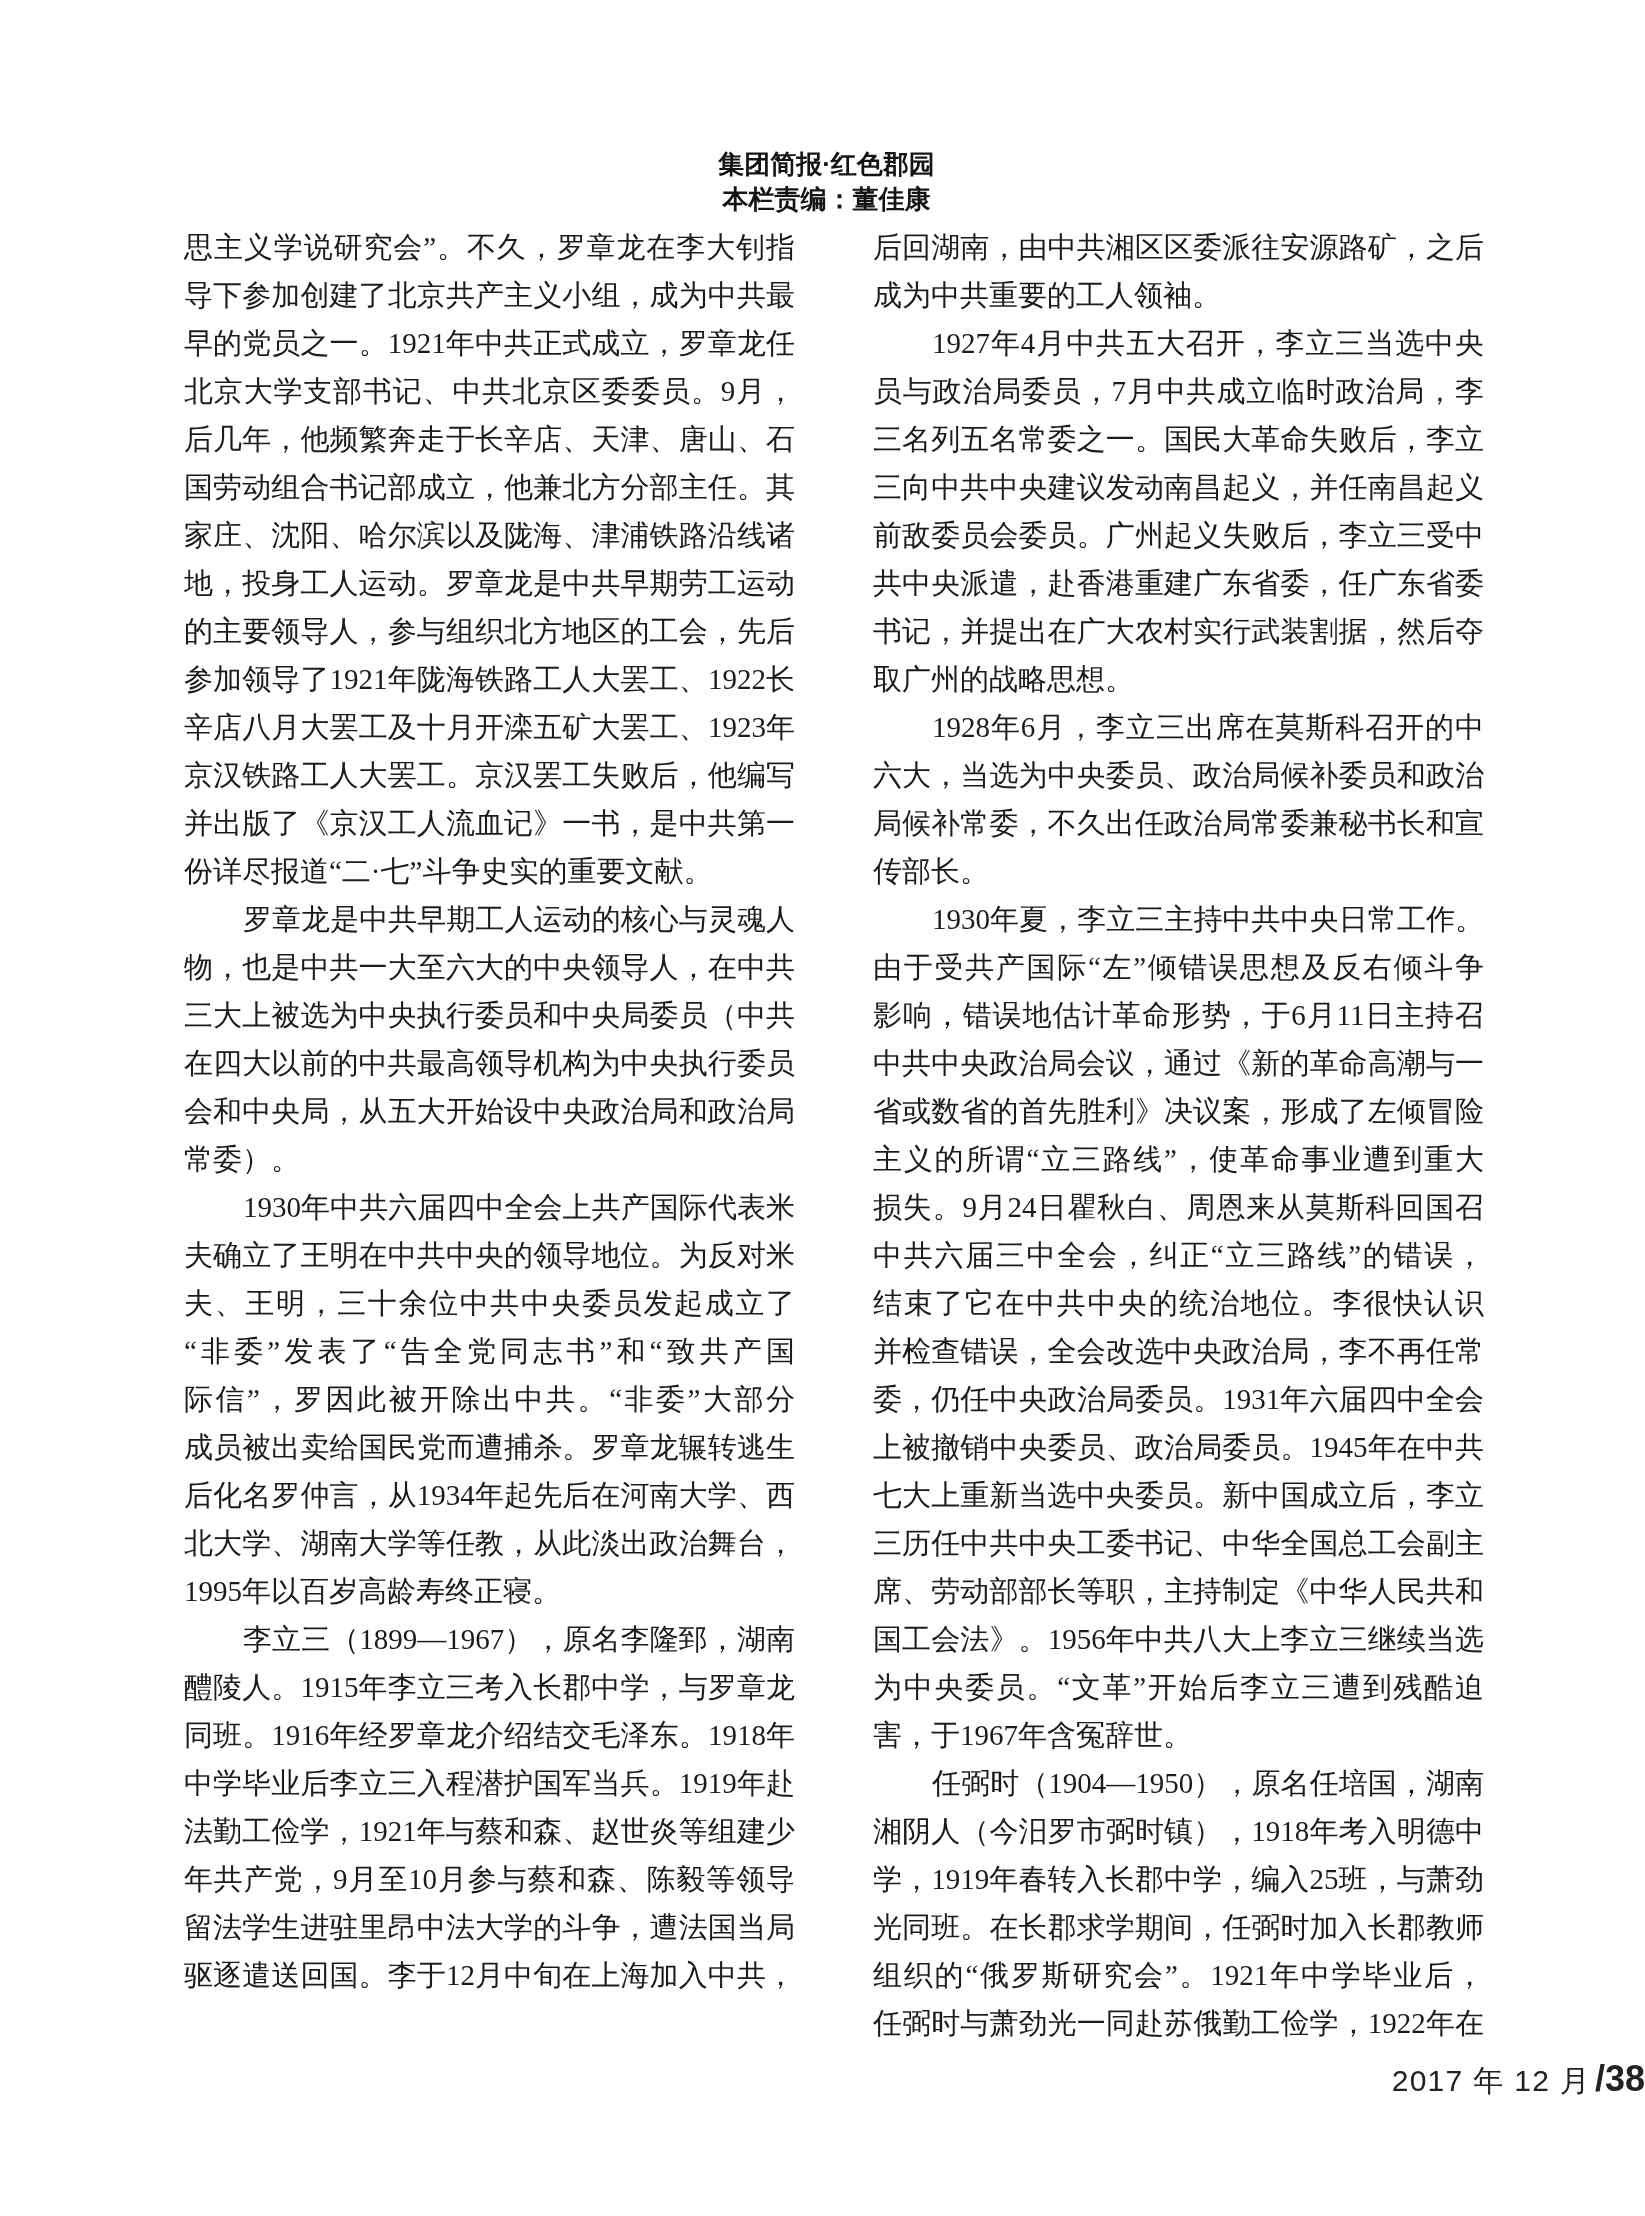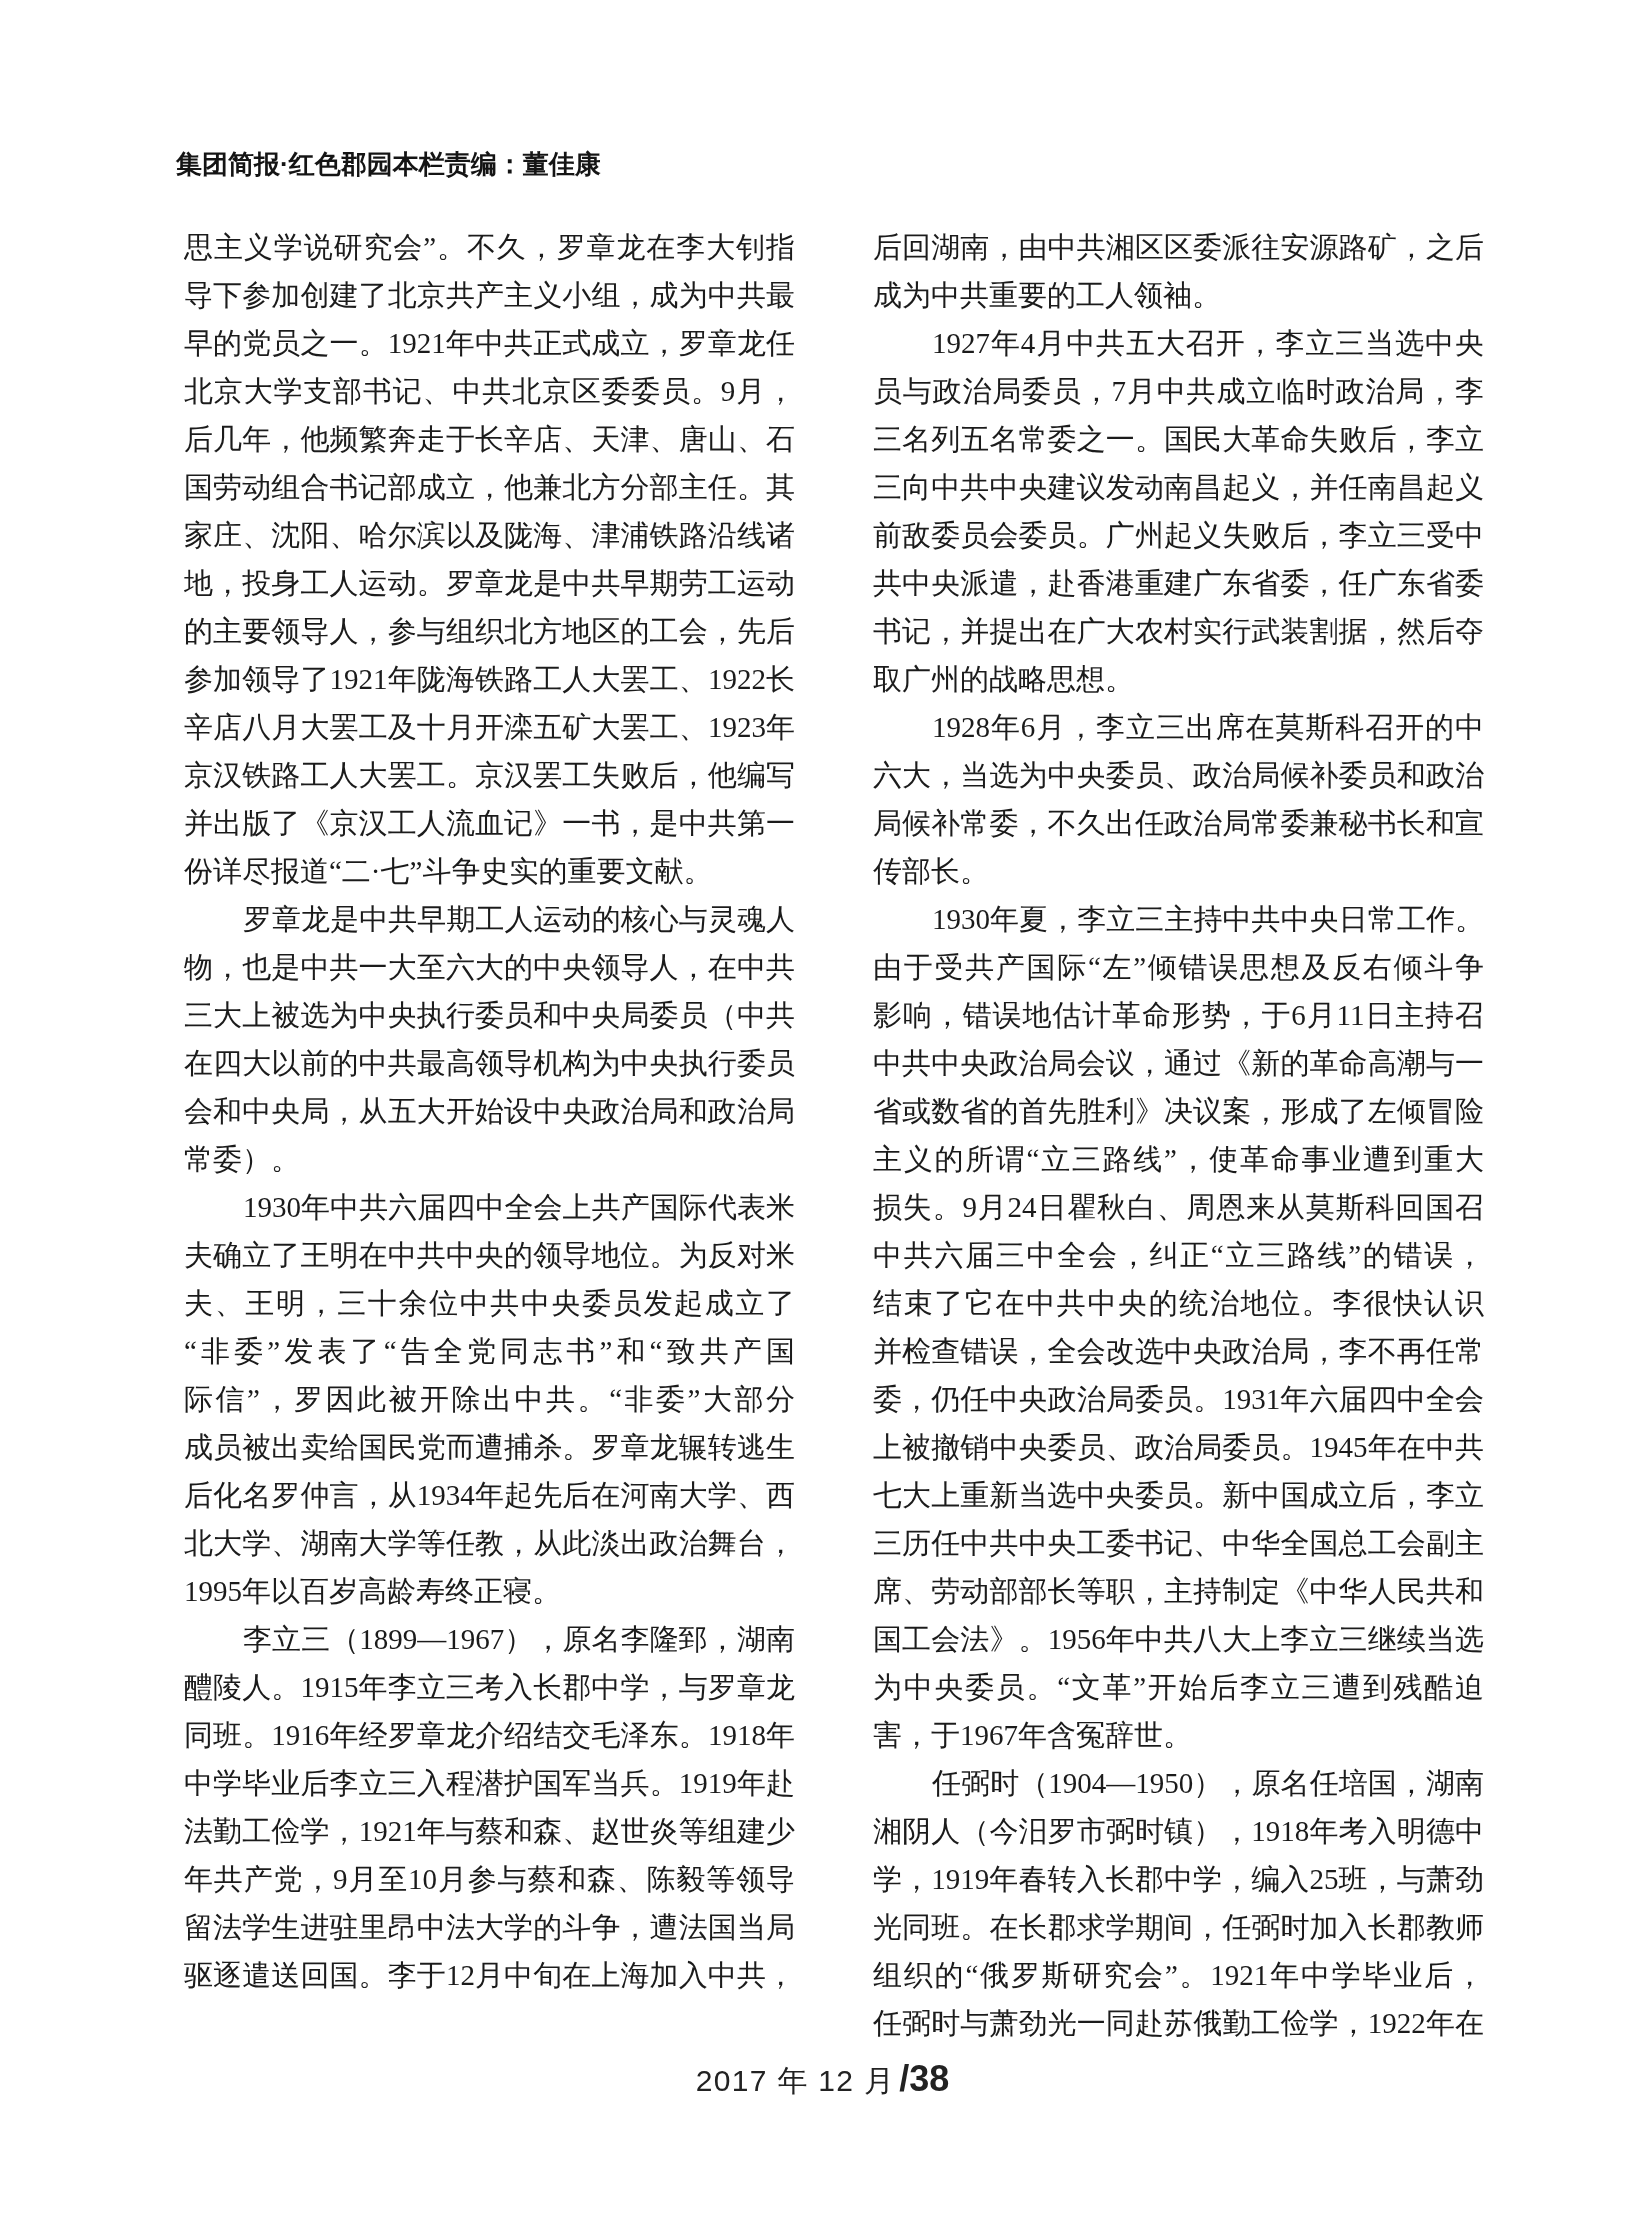--- a/index.html
+++ b/index.html
@@ -16,25 +16,27 @@
     font-family: "Liberation Serif", "DejaVu Serif", serif;
     color: #1b1b1b;
   }
   .running-header {
     position: absolute;
     left: 176px;
     right: 168px;
     top: 147px;
     height: 34px;
     display: flex;
+    justify-content: space-between;
     align-items: center;
     font-family: "Liberation Sans", "DejaVu Sans", sans-serif;
     font-weight: bold;
     font-size: 26px;
     color: #141414;
+    flex-direction: column;
   }
   .column {
     position: absolute;
     top: 223px;
     width: 611px;
     margin-left: 8px;
   }
   .column.left  { left: 176px; }
   .column.right { left: 865px; }
   .line {
@@ -49,21 +51,21 @@
   }
   .line { white-space: normal; overflow: hidden; }
   .line.indent { text-indent: 59px; }
   .line.end { text-align-last: left; }
   .page-footer {
     position: absolute;
     left: 0;
     right: 0;
     top: 2058px;
     display: flex;
-    justify-content: center;
+    justify-content: flex-end;
     align-items: baseline;
     gap: 3.9px;
     font-family: "Liberation Sans", "DejaVu Sans", sans-serif;
     color: #222222;
   }
   .footer-date {
     font-size: 30px;
     font-weight: normal;
     letter-spacing: 1.3px;
   }

